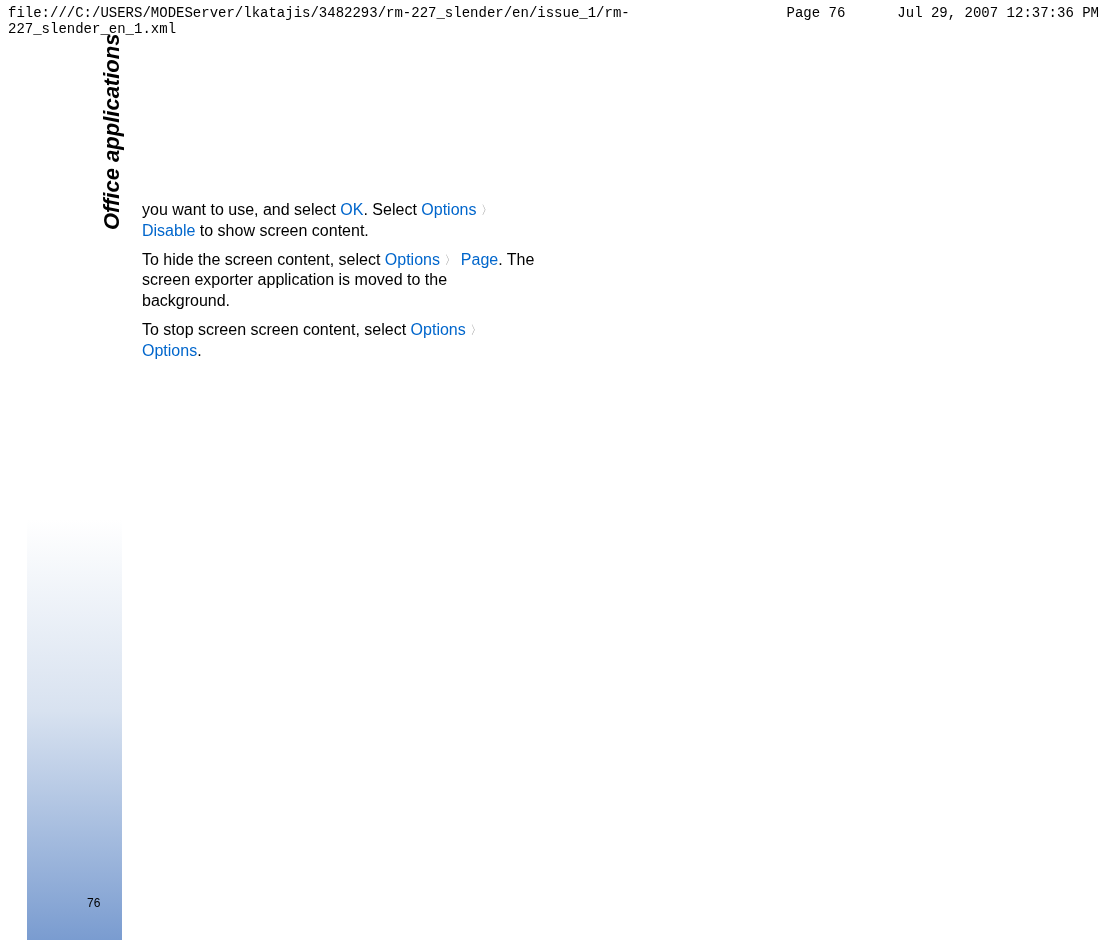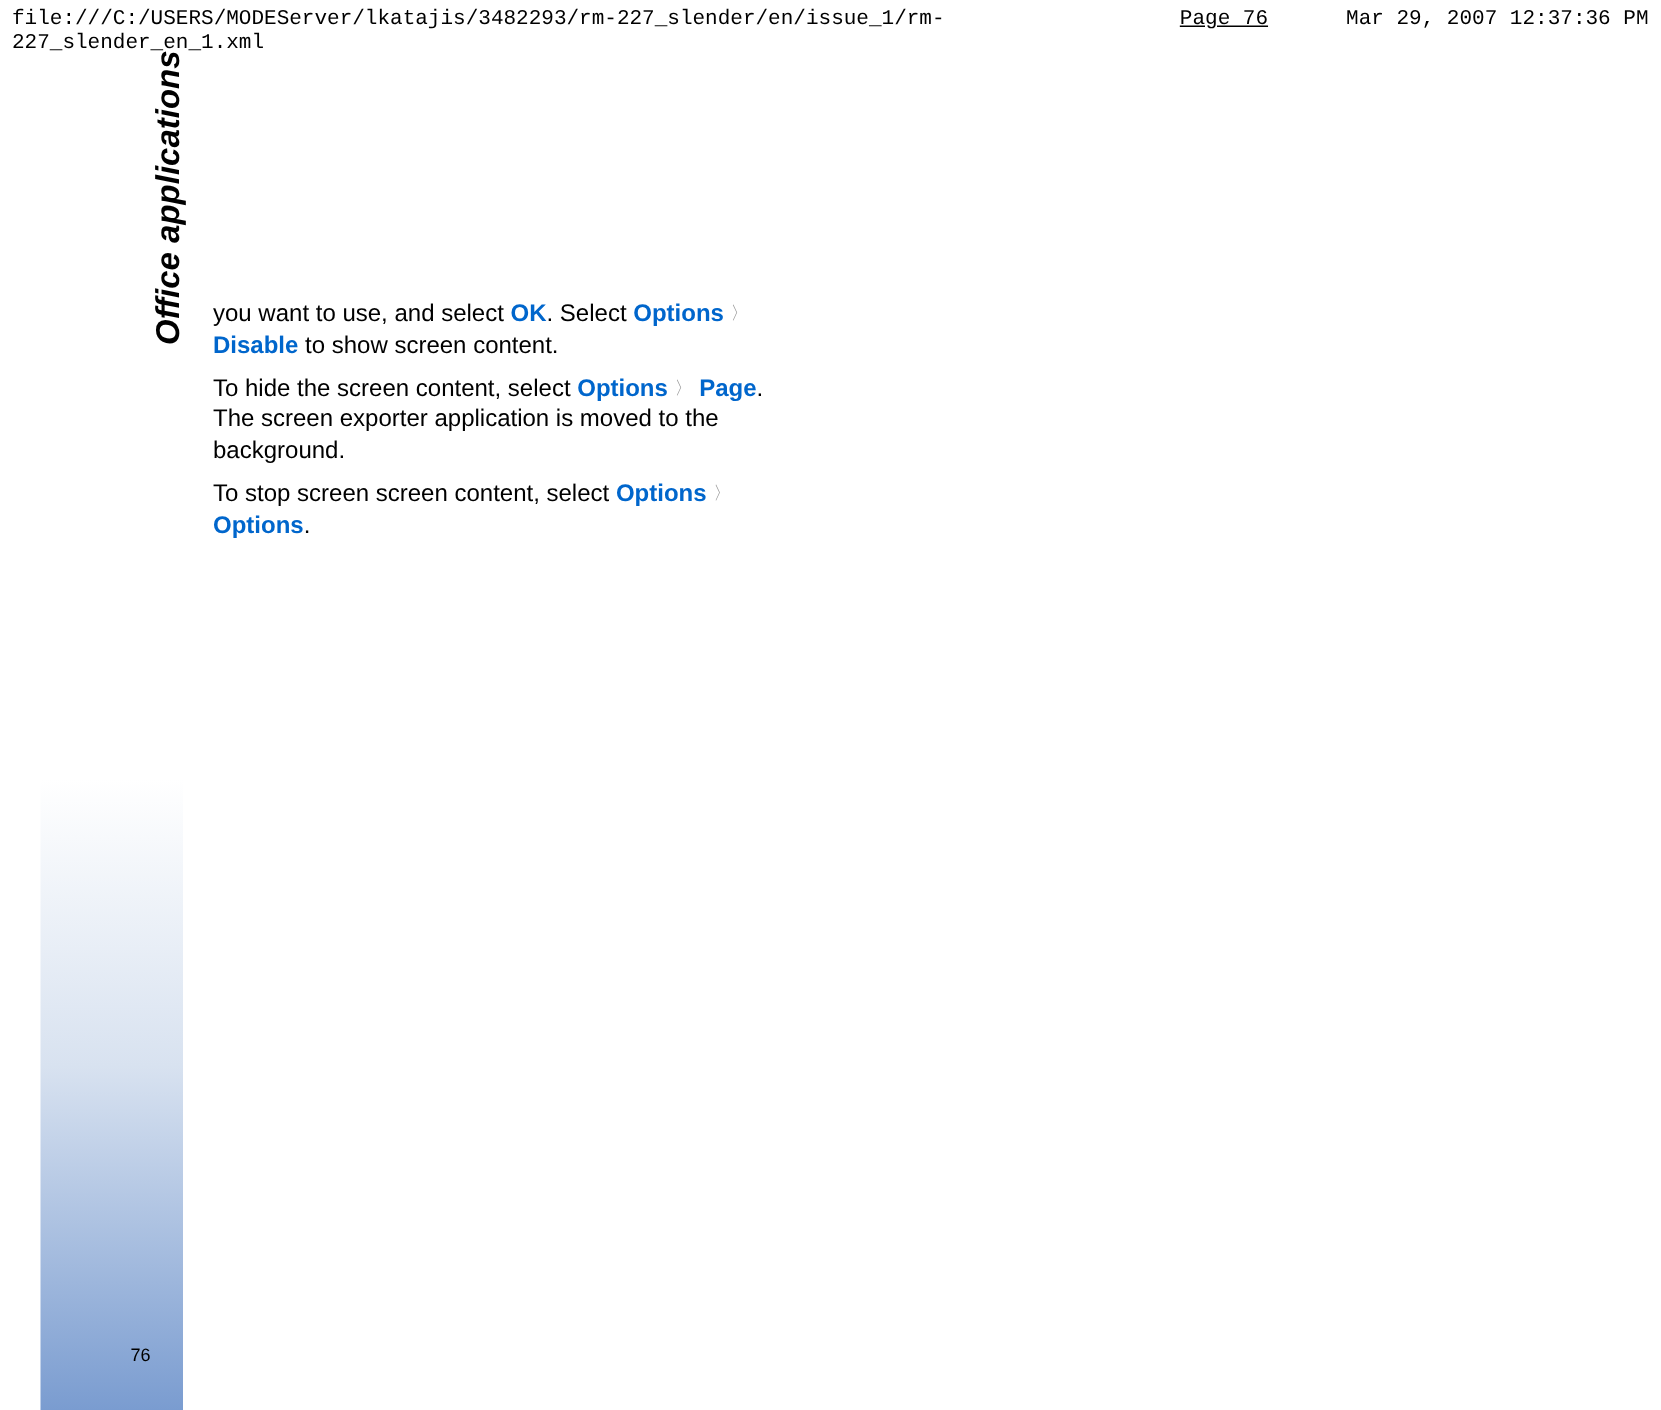--- a/index.html
+++ b/index.html
@@ -21,21 +21,20 @@
       font-family: 'Courier New', monospace;
       font-size: 14px;
       color: #000;
       gap: 32px;
     }
     .header-left {
       flex: 1;
     }
     .header-center {
       padding: 0 20px;
-      text-decoration: underline;
     }
     .header-right {
       text-align: right;
     }
     .page-container {
       position: absolute;
       left: 27px;
       top: 175px;
       width: 550px;
       height: 765px;
@@ -76,35 +75,35 @@
       width: 395px;
       font-size: 16px;
       line-height: 1.3;
       color: #000;
     }
     .content p {
       margin-bottom: 8px;
     }
     .link-text {
       color: #0066cc;
-      font-weight: bold;
+      font-weight: normal;
     }
     .arrow {
       color: #999;
       font-size: 12px;
       vertical-align: middle;
     }
   </style>
 </head>
 <body>
 
 <div class="header">
   <span class="header-left">file:///C:/USERS/MODEServer/lkatajis/3482293/rm-227_slender/en/issue_1/rm-227_slender_en_1.xml</span>
   <span class="header-center">Page 76</span>
-  <span class="header-right">Mar 29, 2007 12:37:36 PM</span>
+  <span class="header-right">Jul 29, 2007 12:37:36 PM</span>
 </div>
 
 <div class="page-container">
   <div class="gradient-bar"></div>
   <div class="section-title">Office applications</div>
   <div class="page-number">76</div>
 
   <div class="content">
     <p>
       <span>you want to use, and select </span><span class="link-text">OK</span><span>. Select </span><span class="link-text">Options</span><span> </span><span class="arrow">〉</span> <span class="link-text">Disable</span><span> to show screen content.</span>

